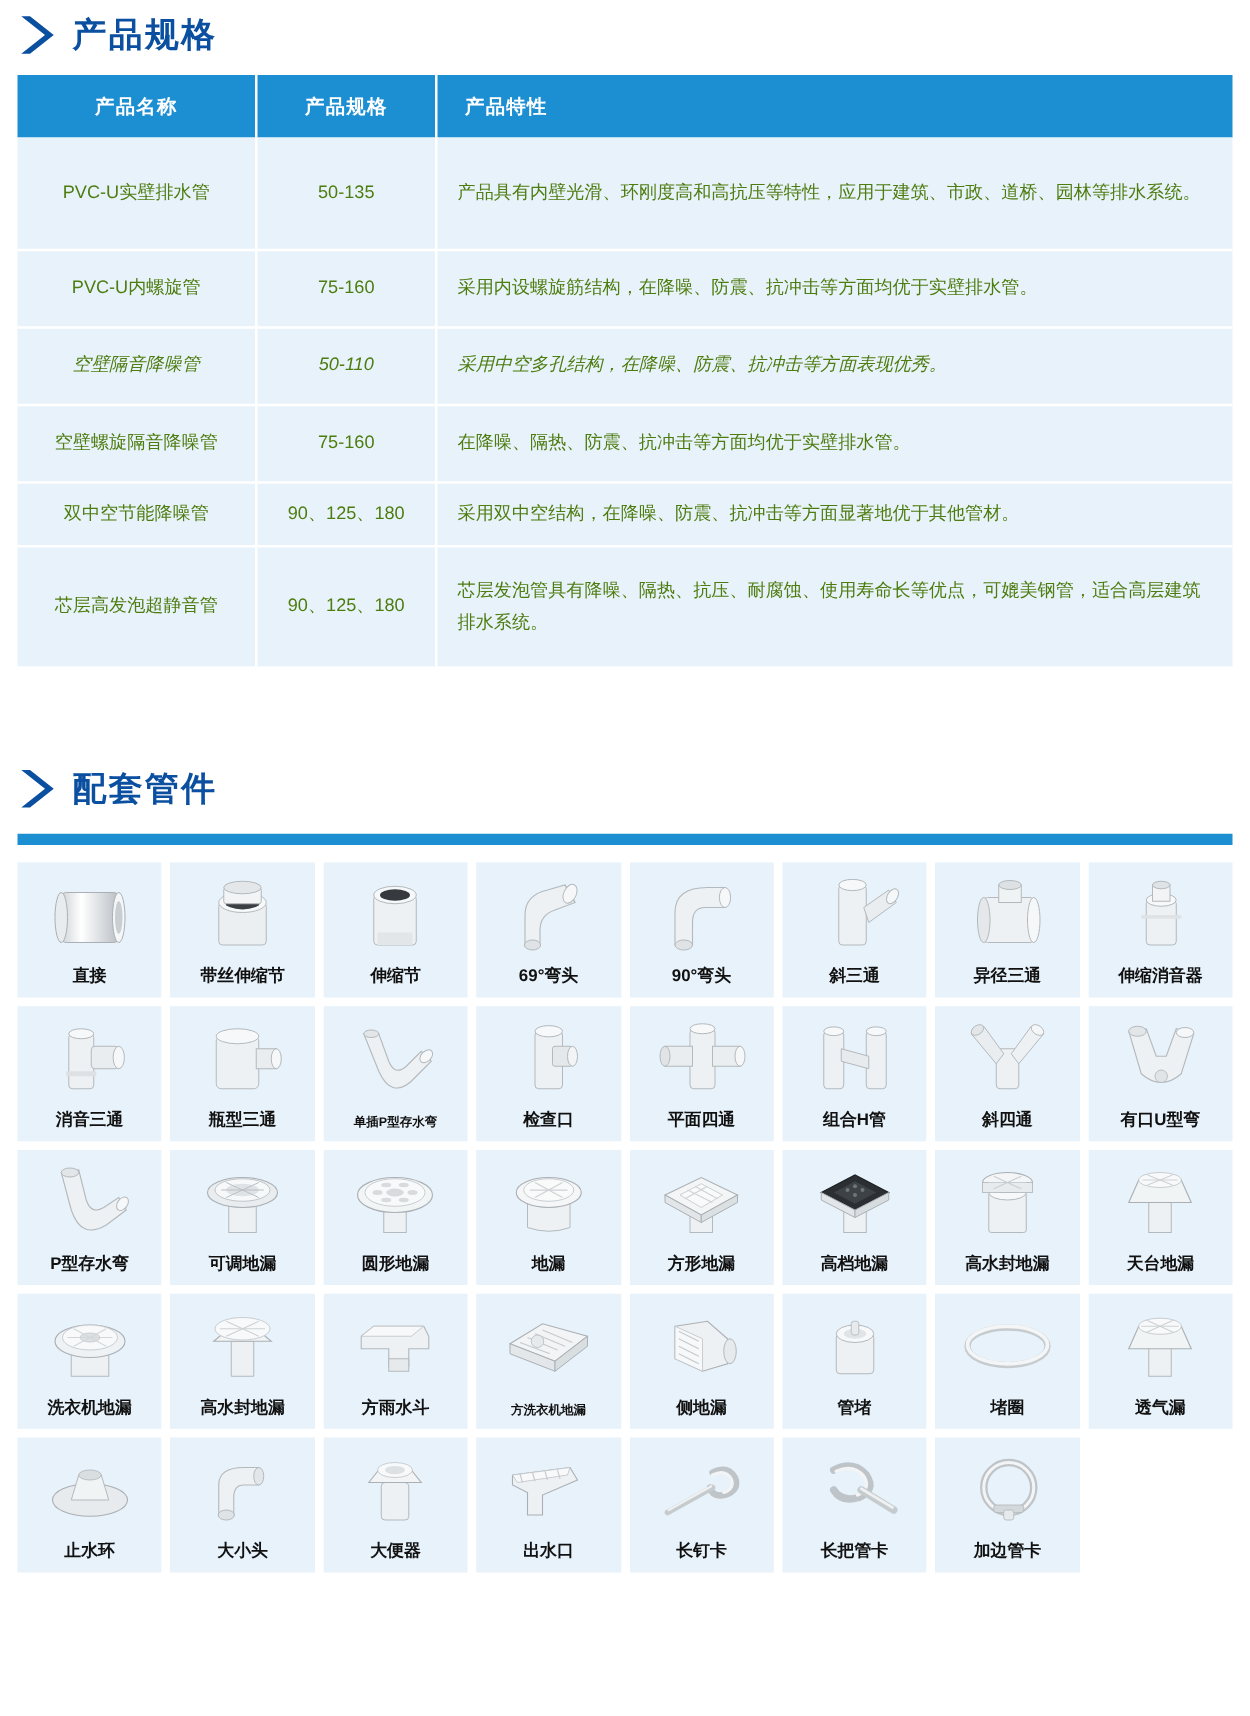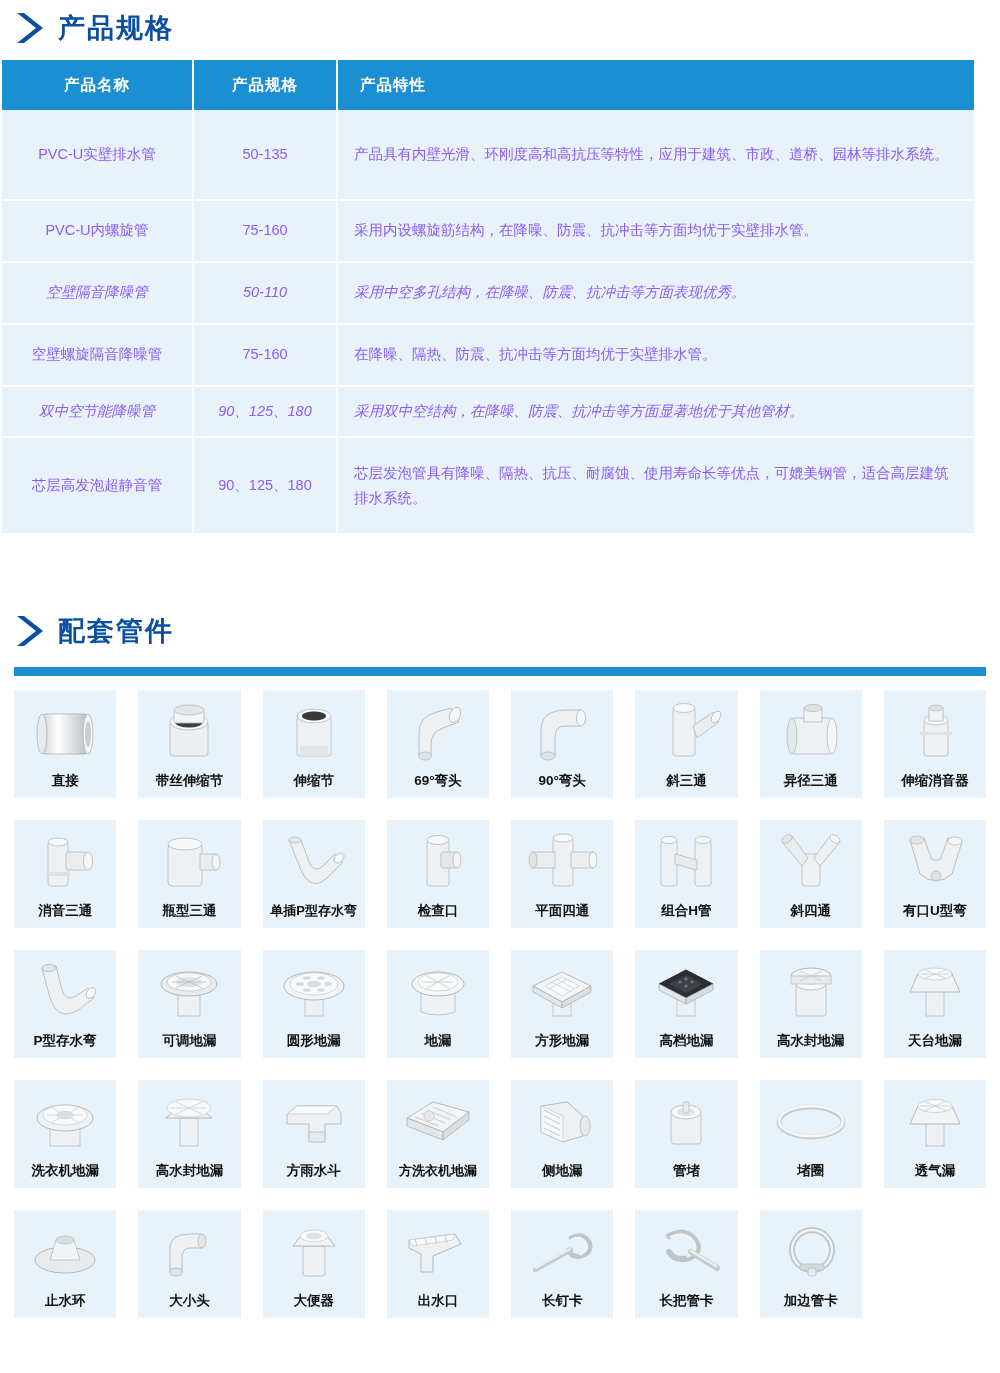--- a/index.html
+++ b/index.html
@@ -36,21 +36,21 @@
   .chevron svg { display: block; }
   .section-title {
     font-size: 27px;
     font-weight: bold;
     color: #0a4fa0;
     letter-spacing: 2px;
   }
 
   
   .spec-wrap {
-    margin: 14px 14px 0 2px;
+    margin: 14px 14px 0 14px;
     width: 972px;
   }
   table.spec {
     border-collapse: collapse;
     width: 972px;
     table-layout: fixed;
   }
   table.spec th {
     background: #1c8ed2;
     color: #ffffff;
@@ -59,21 +59,21 @@
     height: 48px;
     border-right: 2px solid #ffffff;
     letter-spacing: 1px;
   }
   table.spec th:last-child { border-right: none; }
   table.spec td {
     background: #e8f2fa;
     border-right: 2px solid #ffffff;
     border-bottom: 2px solid #ffffff;
     font-size: 14.5px;
-    color: #8b5cf6;
+    color: #4d7c0f;
     padding: 12px 16px;
     vertical-align: middle;
     line-height: 1.75;
   }
   table.spec td:last-child { border-right: none; }
   table.spec tr:last-child td { border-bottom: none; }
   .c-name { text-align: center; width: 188px; }
   .c-spec { text-align: center; width: 140px; }
   .c-feat { text-align: left; padding-left: 22px; padding-right: 17px; }
 
@@ -84,21 +84,21 @@
   }
   .blue-bar {
     height: 9px;
     background: #1c8ed2;
     width: 972px;
     margin-bottom: 14px;
   }
   .grid {
     display: grid;
     grid-template-columns: repeat(8, 1fr);
-    gap: 22px;
+    gap: 7px;
   }
   .cell {
     background: #e8f2fa;
     height: 108px;
     position: relative;
     display: flex;
     flex-direction: column;
     align-items: center;
     justify-content: flex-start;
   }
@@ -112,21 +112,21 @@
   }
   .cell .cap {
     font-size: 13.5px;
     color: #111;
     font-weight: bold;
     padding-bottom: 8px;
     text-align: center;
     white-space: nowrap;
     letter-spacing: 0px;
   }
-  .cell .cap.small { font-size: 13px; }
+  .cell .cap.small { font-size: 10px; }
   svg.fit { display: block; }
 </style>
 </head>
 <body>
 
 <div class="page">
 
   <div class="section-head" style="padding-top:10px;">
     <span class="chevron">
       <svg width="30" height="34" viewBox="0 0 30 34">
@@ -159,21 +159,21 @@
         <tr style="height:62px;font-style:italic;">
           <td class="c-name">空壁隔音降噪管</td>
           <td class="c-spec">50-110</td>
           <td class="c-feat">采用中空多孔结构，在降噪、防震、抗冲击等方面表现优秀。</td>
         </tr>
         <tr style="height:62px;">
           <td class="c-name">空壁螺旋隔音降噪管</td>
           <td class="c-spec">75-160</td>
           <td class="c-feat">在降噪、隔热、防震、抗冲击等方面均优于实壁排水管。</td>
         </tr>
-        <tr style="height:44px;font-style:italic;">
+        <tr style="height:44px;">
           <td class="c-name">双中空节能降噪管</td>
           <td class="c-spec">90、125、180</td>
           <td class="c-feat">采用双中空结构，在降噪、防震、抗冲击等方面显著地优于其他管材。</td>
         </tr>
         <tr style="height:96px;">
           <td class="c-name">芯层高发泡超静音管</td>
           <td class="c-spec">90、125、180</td>
           <td class="c-feat">芯层发泡管具有降噪、隔热、抗压、耐腐蚀、使用寿命长等优点，可媲美钢管，适合高层建筑排水系统。</td>
         </tr>
       </tbody>

